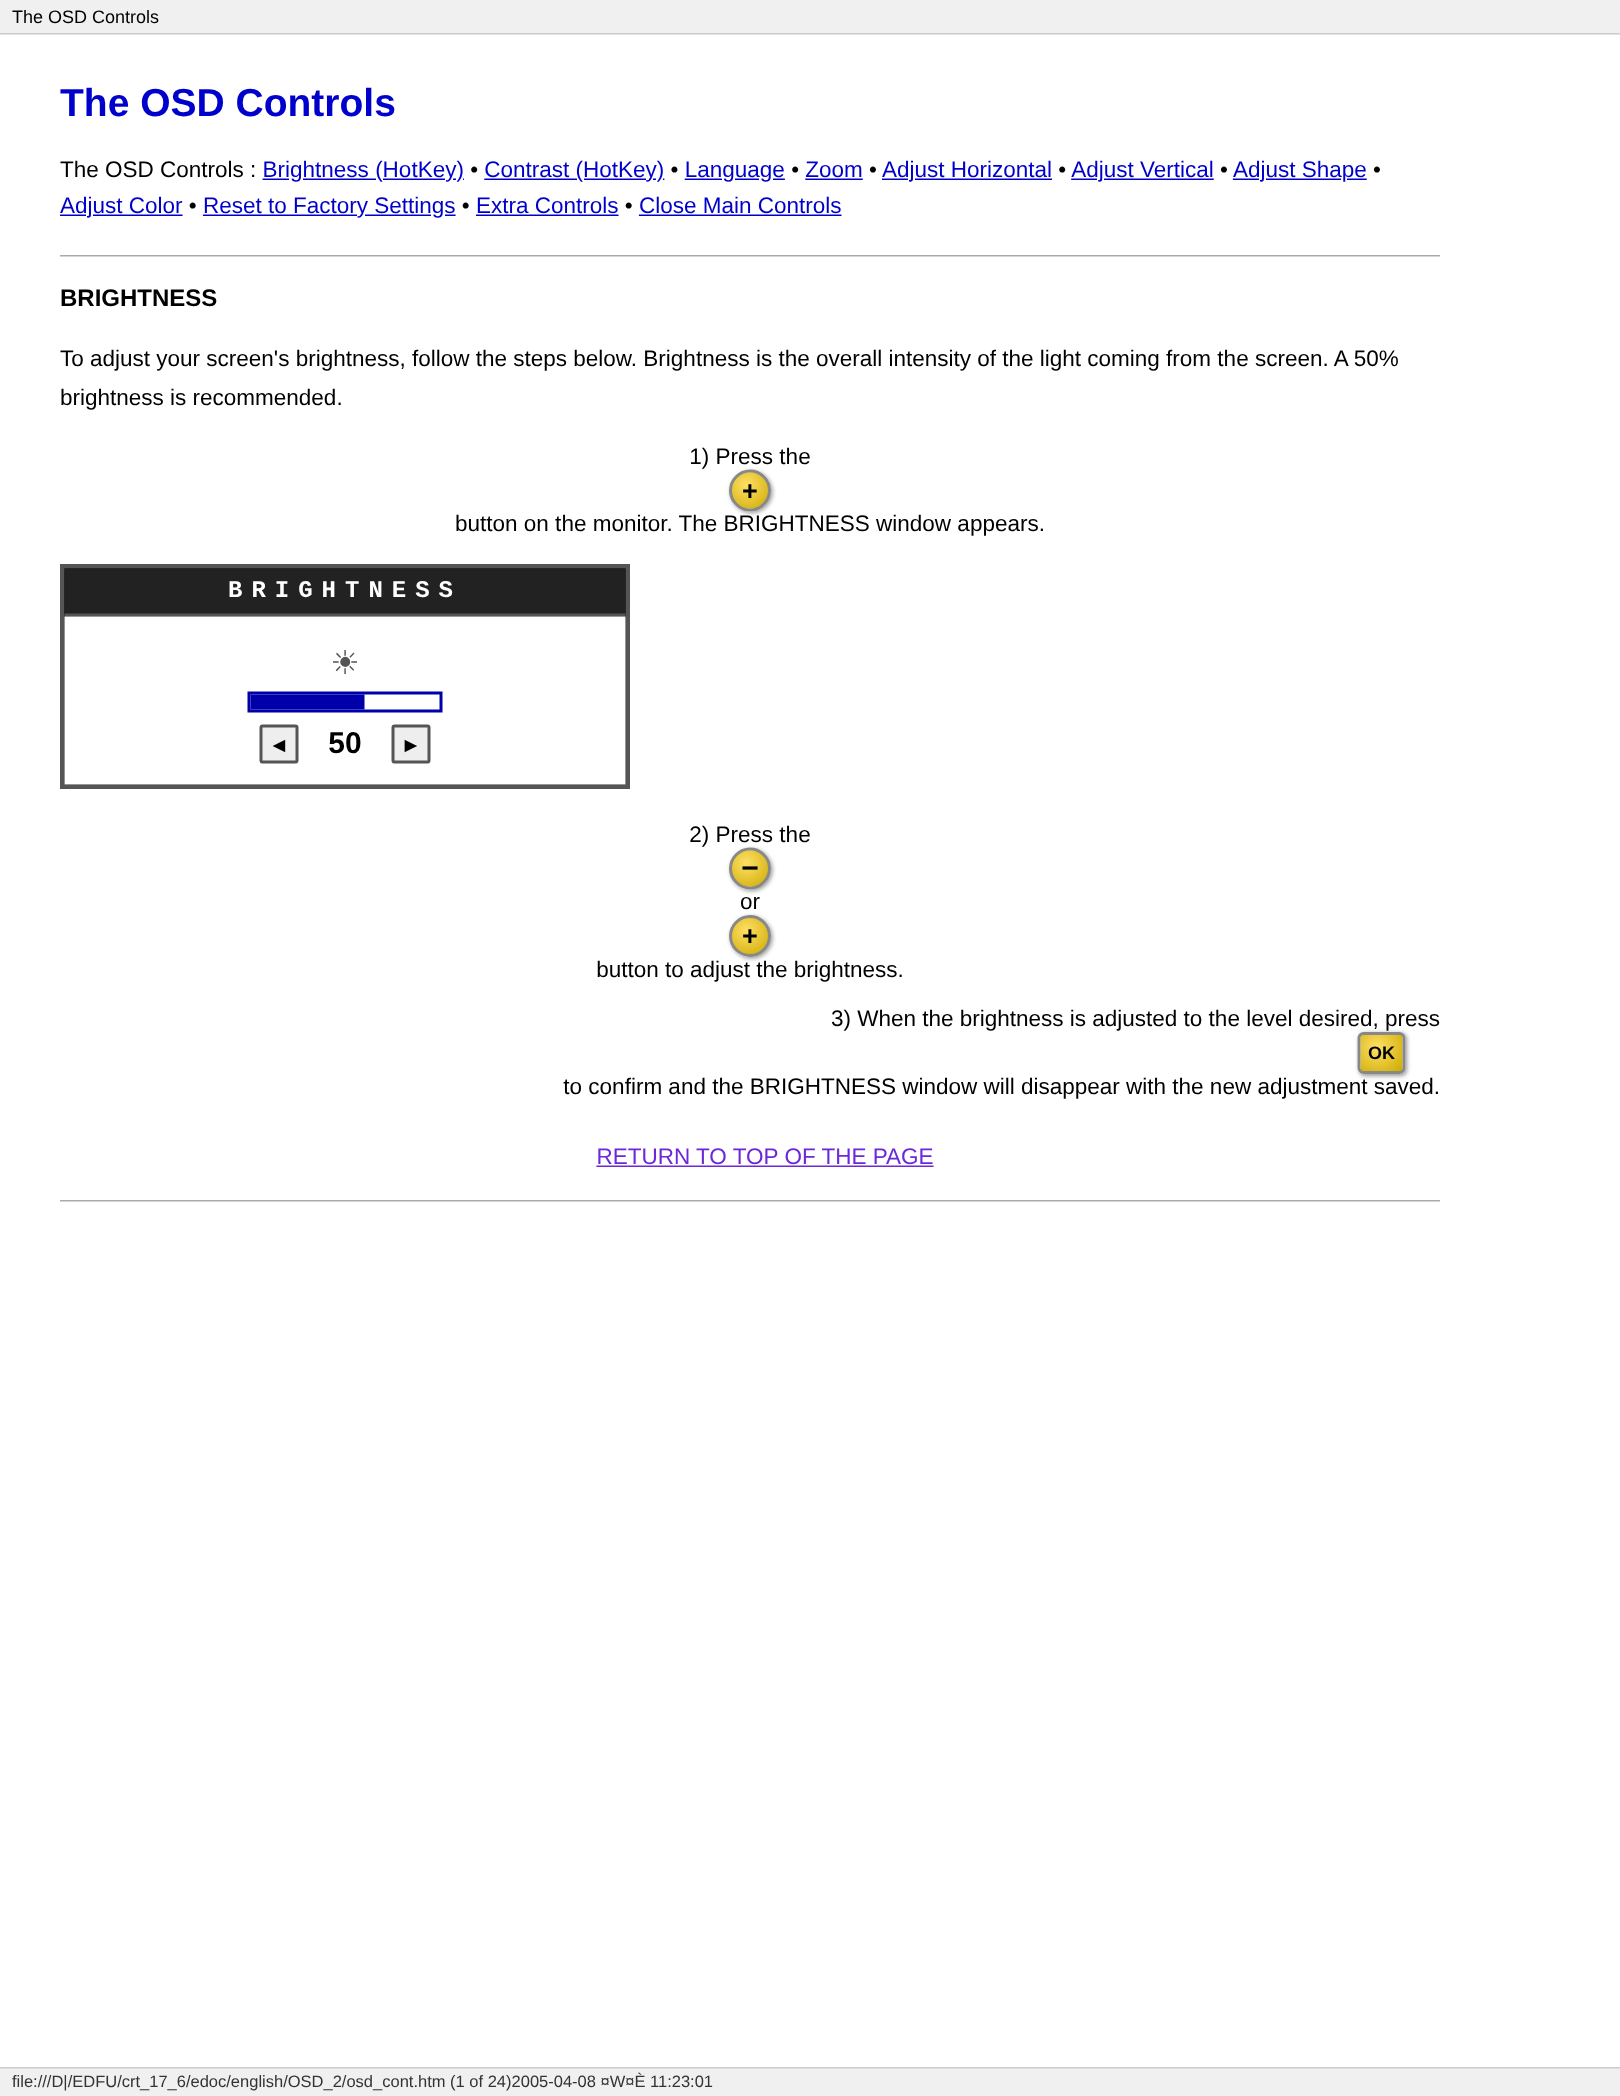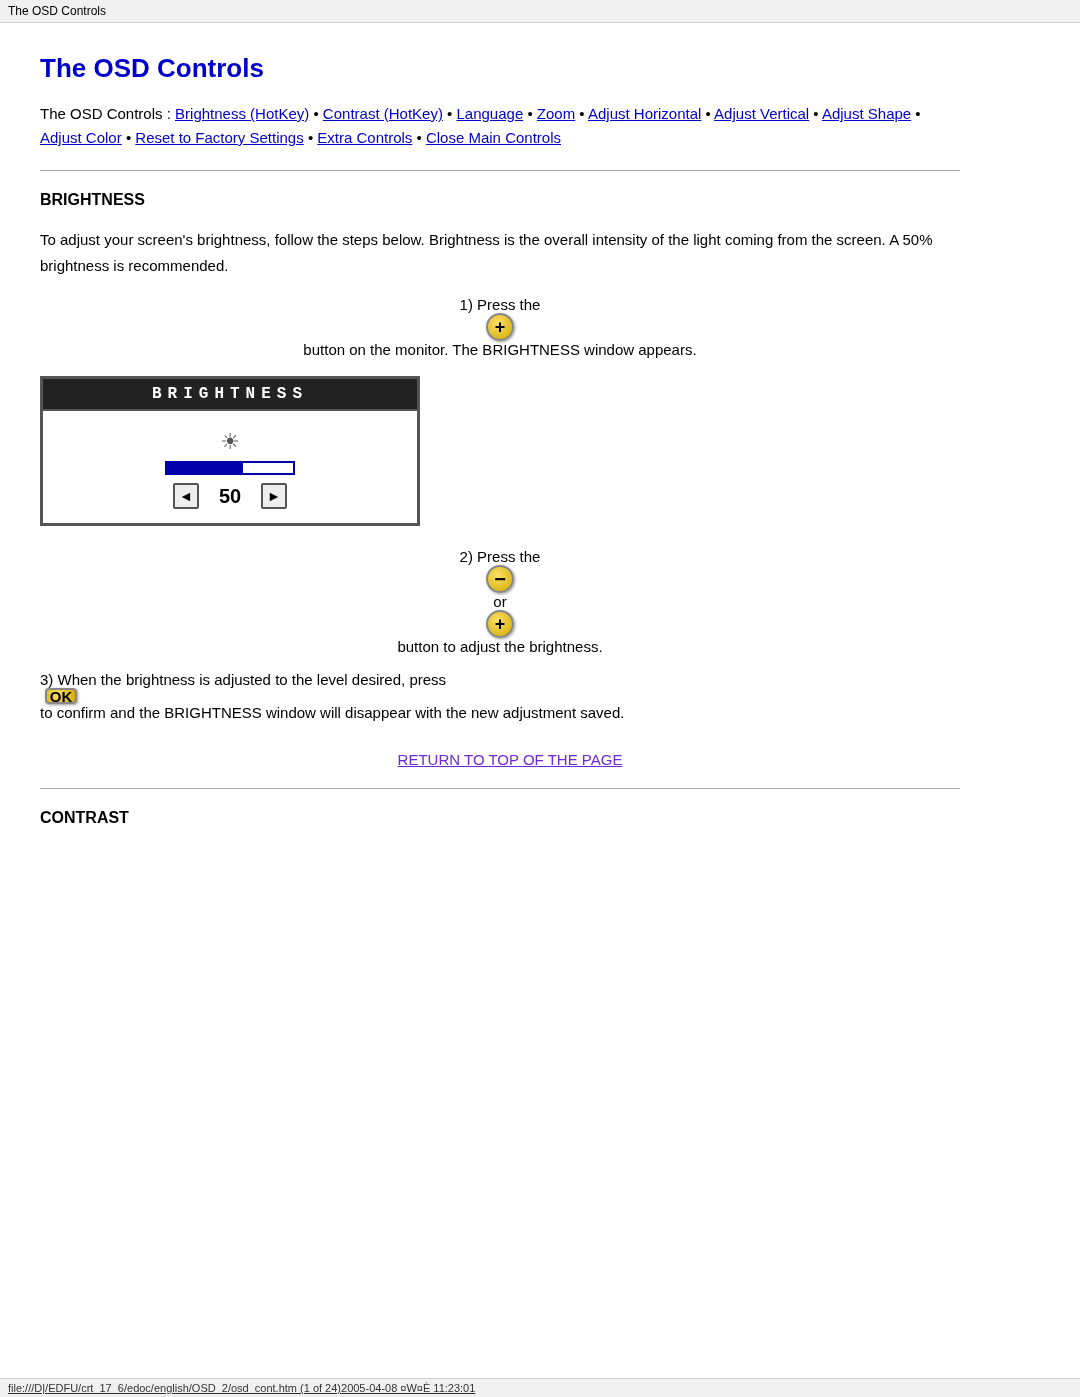--- a/index.html
+++ b/index.html
@@ -91,28 +91,28 @@
       margin: 0 4px;
       box-shadow: 1px 1px 3px rgba(0,0,0,0.4);
       flex-shrink: 0;
     }
     
     .ok-icon {
       display: inline-flex;
       align-items: center;
       justify-content: center;
       width: 32px;
-      height: 16px;
+      height: 28px;
       background: radial-gradient(circle at 40% 35%, #ffe066, #ccaa00);
       border: 2px solid #888;
       border-radius: 4px;
-      font-size: 15px;
-      font-weight: bold;
-      color: #000;
-      margin: 0 5px;
+      font-size: 12px;
+      font-weight: bold;
+      color: #000;
+      margin: 0 23px;
       box-shadow: 1px 1px 3px rgba(0,0,0,0.4);
       flex-shrink: 0;
       letter-spacing: 0;
     }
     
     .osd-box {
       border: 3px solid #555;
       background: #000;
       width: 380px;
       margin: 18px 0 22px 0;
@@ -193,21 +193,20 @@
     .status-bar {
       position: fixed;
       bottom: 0;
       left: 0;
       right: 0;
       background: #f0f0f0;
       border-top: 1px solid #ccc;
       font-size: 11px;
       padding: 3px 8px;
       color: #333;
-      text-decoration: underline;
     }
     .page-content {
       margin-bottom: 40px;
     }
   </style>
 </head>
 <body>
 
 <div class="browser-tab">
   <span>The OSD Controls</span>
@@ -271,31 +270,30 @@
   </div>
 
   <div class="step-line">
     <span>2) Press the</span>
     <span class="btn-icon" style="font-size:20px;">−</span>
     <span class="step-text">or</span>
     <span class="btn-icon">+</span>
     <span class="step-text">button to adjust the brightness.</span>
   </div>
 
-  <div class="step-line" style="margin-top:16px; flex-wrap:wrap; align-items:flex-start;">
+  <div class="step-line" style="margin-top:16px; flex-wrap:wrap; align-items:flex-end;">
     <span>3) When the brightness is adjusted to the level desired, press</span>
     <span class="ok-icon">OK</span>
     <span>to confirm and the BRIGHTNESS window will disappear with the new adjustment saved.</span>
   </div>
 
   <div class="return-link">
     <a href="#">RETURN TO TOP OF THE PAGE</a>
   </div>
 
   <hr>
 
-  <div class="section-title">CONTRAST</div>
 
 </div>
 
 <div class="status-bar">
   <span>file:///D|/EDFU/crt_17_6/edoc/english/OSD_2/osd_cont.htm (1 of 24)2005-04-08 ¤W¤È 11:23:01</span>
 </div>
 
 </body></html>

